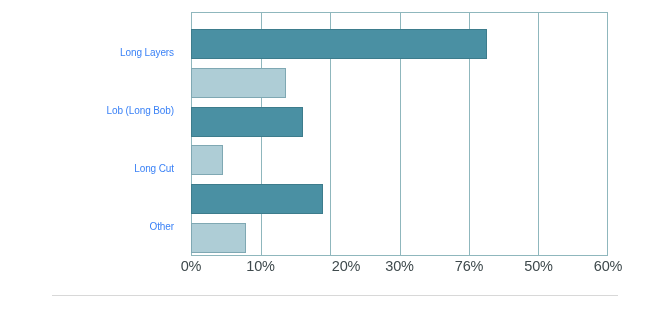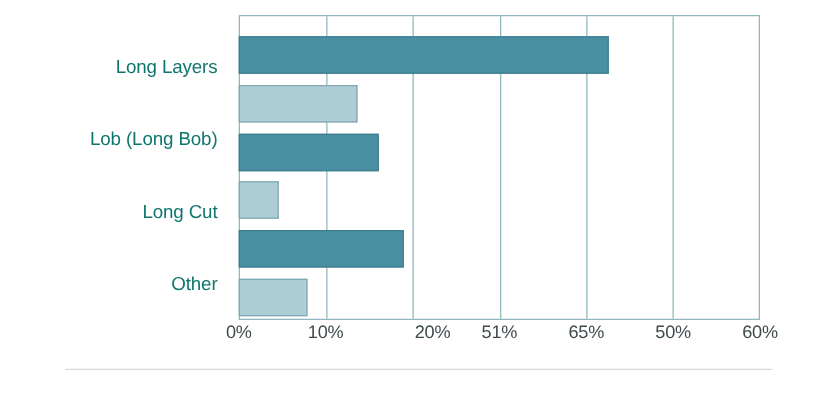--- a/index.html
+++ b/index.html
@@ -33,22 +33,22 @@
     height: 232px;
     display: flex;
     flex-direction: column;
   }
   .cat-label {
     flex: 1 1 0;
     display: flex;
     align-items: center;
     justify-content: flex-end;
     padding-right: 9px;
-    font-size: 15px;
-    color: #0f766e;
+    font-size: 10px;
+    color: #3b82f6;
     letter-spacing: -0.1px;
     white-space: nowrap;
     line-height: 1;
   }
 
   
   .plot {
     position: absolute;
     left: 191px;
     top: 12px;
@@ -160,21 +160,21 @@
       <div class="bar-row">
         <div class="bar light" title="Other 7.8%" style="width: 55.21px; background: rgb(174, 205, 214);"></div>
       </div>
     </div>
   </div>
 
   <div class="x-axis">
       <span class="x-tick" style="left: 0%;">0%</span>
       <span class="x-tick" style="left: 16.6667%;">10%</span>
       <span class="x-tick" style="left: 33.3333%; margin-left: 16px;">20%</span>
-      <span class="x-tick" style="left: 50%;">51%</span>
-      <span class="x-tick" style="left: 66.6667%;">65%</span>
+      <span class="x-tick" style="left: 50%;">30%</span>
+      <span class="x-tick" style="left: 66.6667%;">76%</span>
       <span class="x-tick" style="left: 83.3333%;">50%</span>
       <span class="x-tick" style="left: 100%;">60%</span>
     </div>
 
   <div class="footer-rule"></div>
 
 </div>
 
 </body></html>

